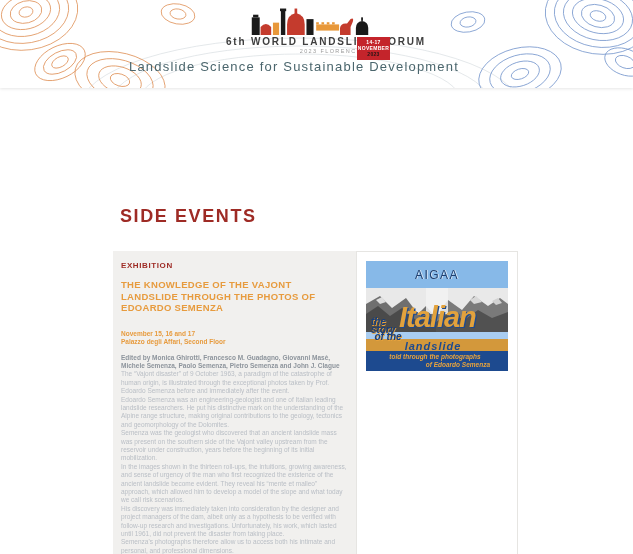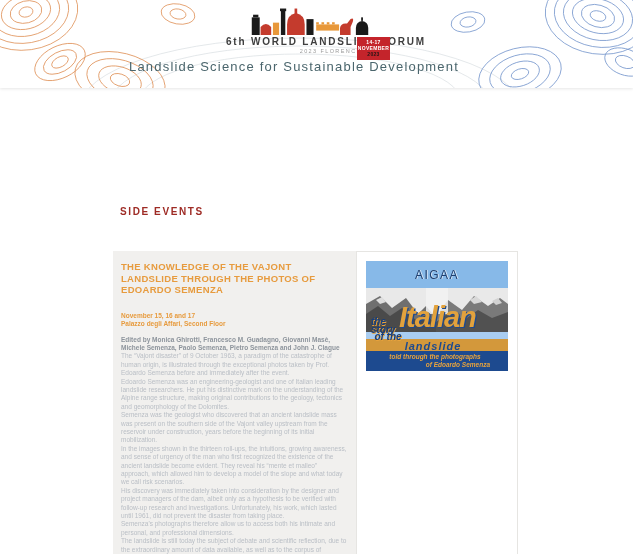--- a/index.html
+++ b/index.html
@@ -17,21 +17,21 @@
   .forum-sub { font-size:5.5px; letter-spacing:1.4px; color:#9a9a9a; text-align:right; padding-right:8px; margin-top:1px; }
   .date-box { position:absolute; left:357px; top:37px; width:33px; height:23px; background:#c4242b;
               color:#ffffff; font-weight:bold; text-align:center; padding-top:2px;
               font-size:5px; line-height:6.2px; letter-spacing:.3px; }
   .date-box .yr { color:#241516; }
   .tagline { position:absolute; left:0; top:59px; width:588px; text-align:center;
              font-size:13px; font-weight:400; letter-spacing:1.2px; color:#4b666d; }
 
   
   .main { position:relative; }
-  .page-title { position:absolute; left:120px; top:118px; font-size:10px; font-weight:bold;
+  .page-title { position:absolute; left:120px; top:118px; font-size:18px; font-weight:bold;
                 letter-spacing:1.6px; color:#9e2b25; }
   .content-row { position:absolute; left:113px; top:163px; width:405px; display:flex; align-items:stretch; }
 
   .text-panel { width:243px; background:#f1f0ee; padding:10px 9px 12px 8px; }
   .kicker { color:#9e2b25; font-weight:bold; font-size:8px; letter-spacing:.6px; margin-bottom:9px; }
   .art-title { color:#e79b3e; font-weight:bold; font-size:9.5px; line-height:11.5px;
                letter-spacing:.3px; margin-bottom:16px; }
   .art-dates, .art-venue { color:#e79b3e; font-weight:bold; font-size:6.5px; line-height:8px; }
   .edited { color:#8d949c; font-weight:bold; font-size:6.5px; line-height:8.4px; margin-top:8px; }
   .body-copy p { color:#b9bec5; font-size:6.5px; line-height:8.4px; }
@@ -143,20 +143,21 @@
 
     <div class="tagline">Landslide Science for Sustainable Development</div>
   </header>
 
   <main class="main">
     <h1 class="page-title">SIDE EVENTS</h1>
 
     <div class="content-row">
 
       <section class="text-panel">
+        <div class="kicker">EXHIBITION</div>
         <h2 class="art-title">THE KNOWLEDGE OF THE VAJONT LANDSLIDE THROUGH THE PHOTOS OF EDOARDO SEMENZA</h2>
         <div class="art-dates">November 15, 16 and 17</div>
         <div class="art-venue">Palazzo degli Affari, Second Floor</div>
         <p class="edited">Edited by Monica Ghirotti, Francesco M. Guadagno, Giovanni Masè, Michele Semenza, Paolo Semenza, Pietro Semenza and John J. Clague</p>
         <div class="body-copy">
           <p>The “Vajont disaster” of 9 October 1963, a paradigm of the catastrophe of human origin, is illustrated through the exceptional photos taken by Prof. Edoardo Semenza before and immediately after the event.</p>
           <p>Edoardo Semenza was an engineering-geologist and one of Italian leading landslide researchers. He put his distinctive mark on the understanding of the Alpine range structure, making original contributions to the geology, tectonics and geomorphology of the Dolomites.</p>
           <p>Semenza was the geologist who discovered that an ancient landslide mass was present on the southern side of the Vajont valley upstream from the reservoir under construction, years before the beginning of its initial mobilization.</p>
           <p>In the images shown in the thirteen roll-ups, the intuitions, growing awareness, and sense of urgency of the man who first recognized the existence of the ancient landslide become evident. They reveal his “mente et malleo” approach, which allowed him to develop a model of the slope and what today we call risk scenarios.</p>
           <p>His discovery was immediately taken into consideration by the designer and project managers of the dam, albeit only as a hypothesis to be verified with follow-up research and investigations. Unfortunately, his work, which lasted until 1961, did not prevent the disaster from taking place.</p>

